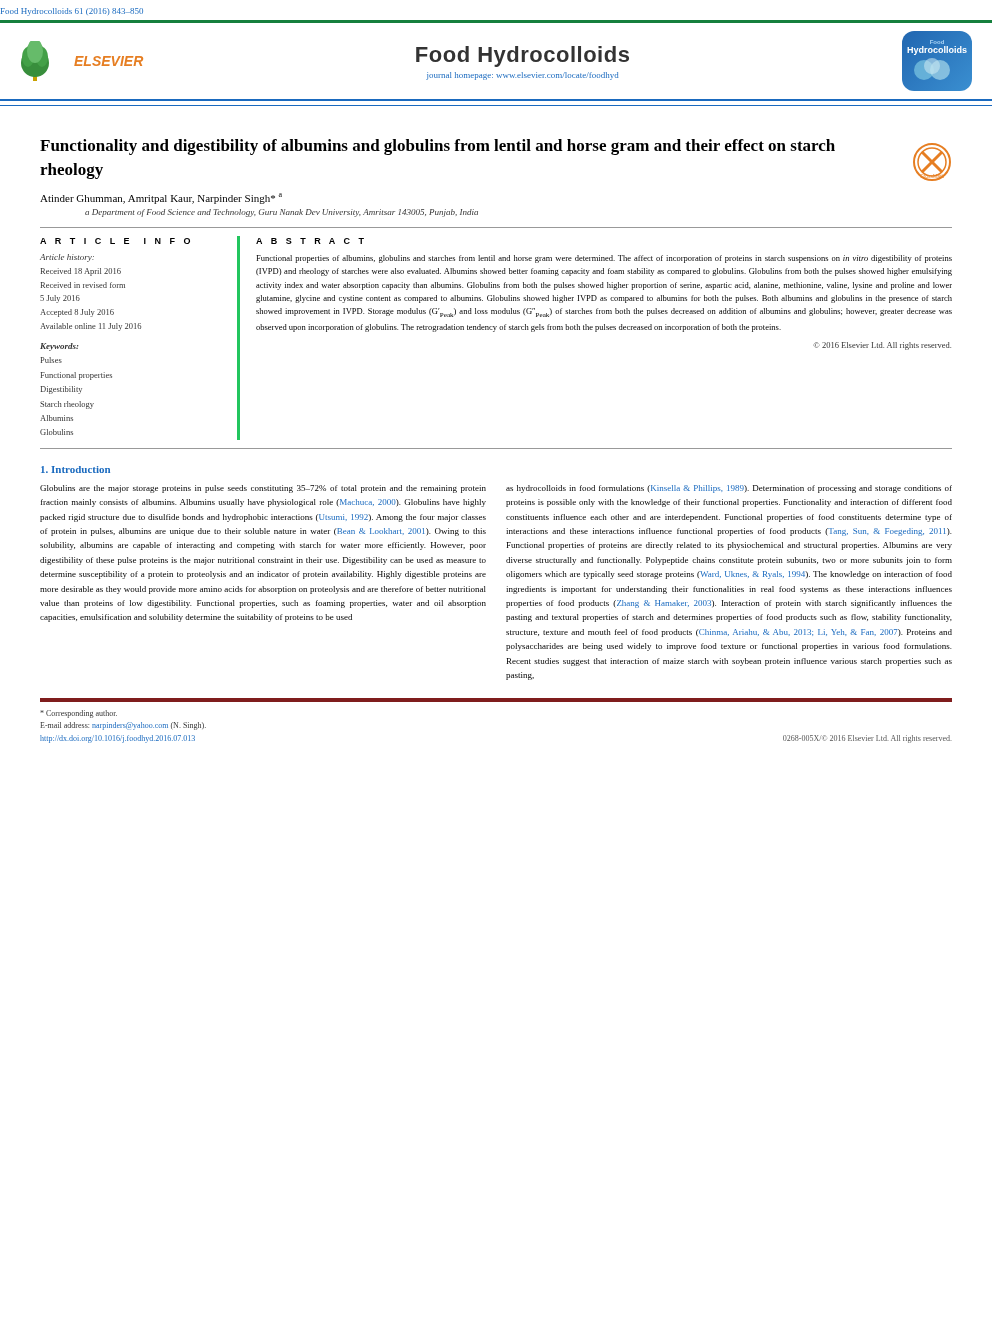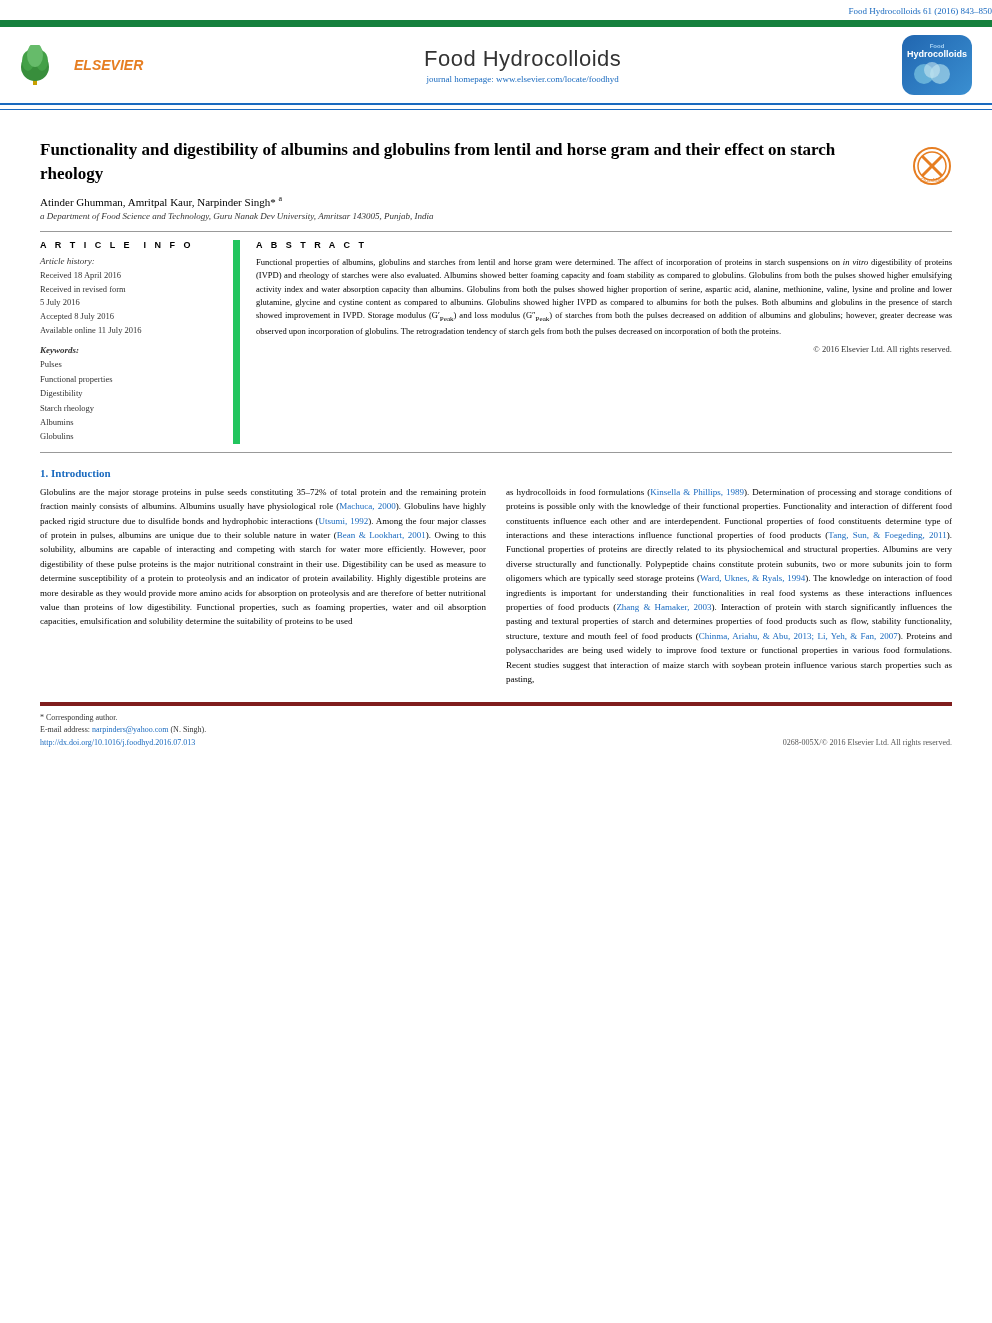--- a/index.html
+++ b/index.html
@@ -12,25 +12,25 @@
       min-height: 1323px;
     }
     .page {
       width: 992px;
       min-height: 1323px;
       background: #fff;
       padding: 0;
     }
     
     .top-bar {
-      text-align: right;
+      text-align: left;
       font-size: 9px;
       color: #1a6abf;
       padding: 6px 0 4px 0;
-      border-bottom: 7px solid #15803d;
+      border-bottom: 3px solid #15803d;
     }
     
     .journal-header {
       display: flex;
       align-items: center;
       justify-content: space-between;
       padding: 8px 20px;
       border-bottom: 2px solid #1a6abf;
     }
     .journal-header-left {
@@ -59,21 +59,21 @@
     .sciencedirect-link {
       font-size: 9px;
       color: #999;
       margin-bottom: 2px;
     }
     .sciencedirect-link span {
       color: #1a6abf;
     }
     .journal-title {
       font-size: 22px;
-      font-weight: normal;
+      font-weight: bold;
       color: #333;
       font-family: Arial, sans-serif;
       letter-spacing: 0.5px;
     }
     .journal-homepage {
       font-size: 9px;
       color: #999;
       margin-top: 2px;
     }
     .journal-homepage span {
@@ -138,33 +138,34 @@
       margin-bottom: 4px;
     }
     .authors sup {
       font-size: 8px;
     }
     .affiliation {
       font-size: 9px;
       font-style: italic;
       color: #333;
       margin-bottom: 10px;
+      margin-left: 45px;
     }
     
     .two-col-section {
       display: flex;
       gap: 0;
       border-top: 1px solid #999;
       border-bottom: 1px solid #999;
       padding: 8px 0;
       margin-bottom: 14px;
     }
     .article-info {
       width: 200px;
-      border-right: 7px solid #22c55e;
+      border-right: 3px solid #22c55e;
       flex-shrink: 0;
     }
     .abstract-section {
       flex: 1;
       padding-left: 16px;
     }
     .section-heading {
       font-size: 9px;
       font-weight: bold;
       letter-spacing: 3px;

